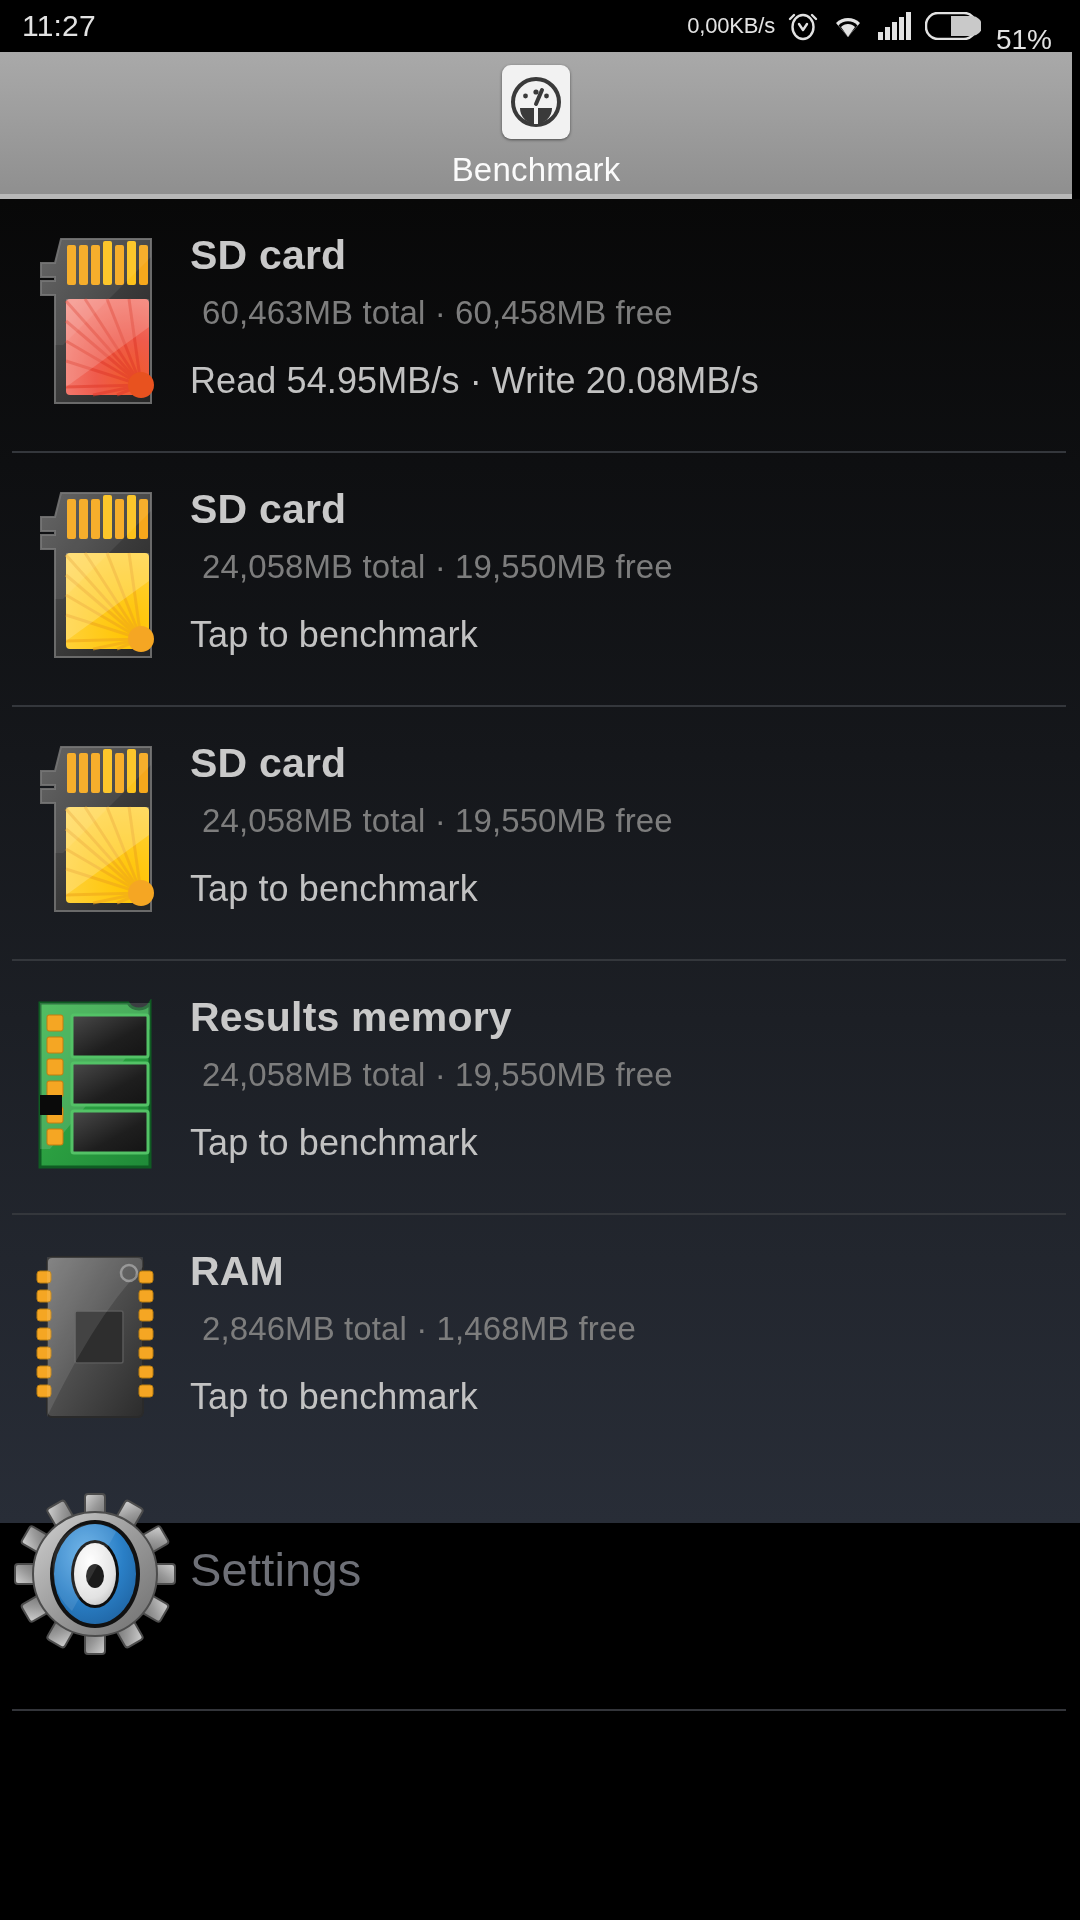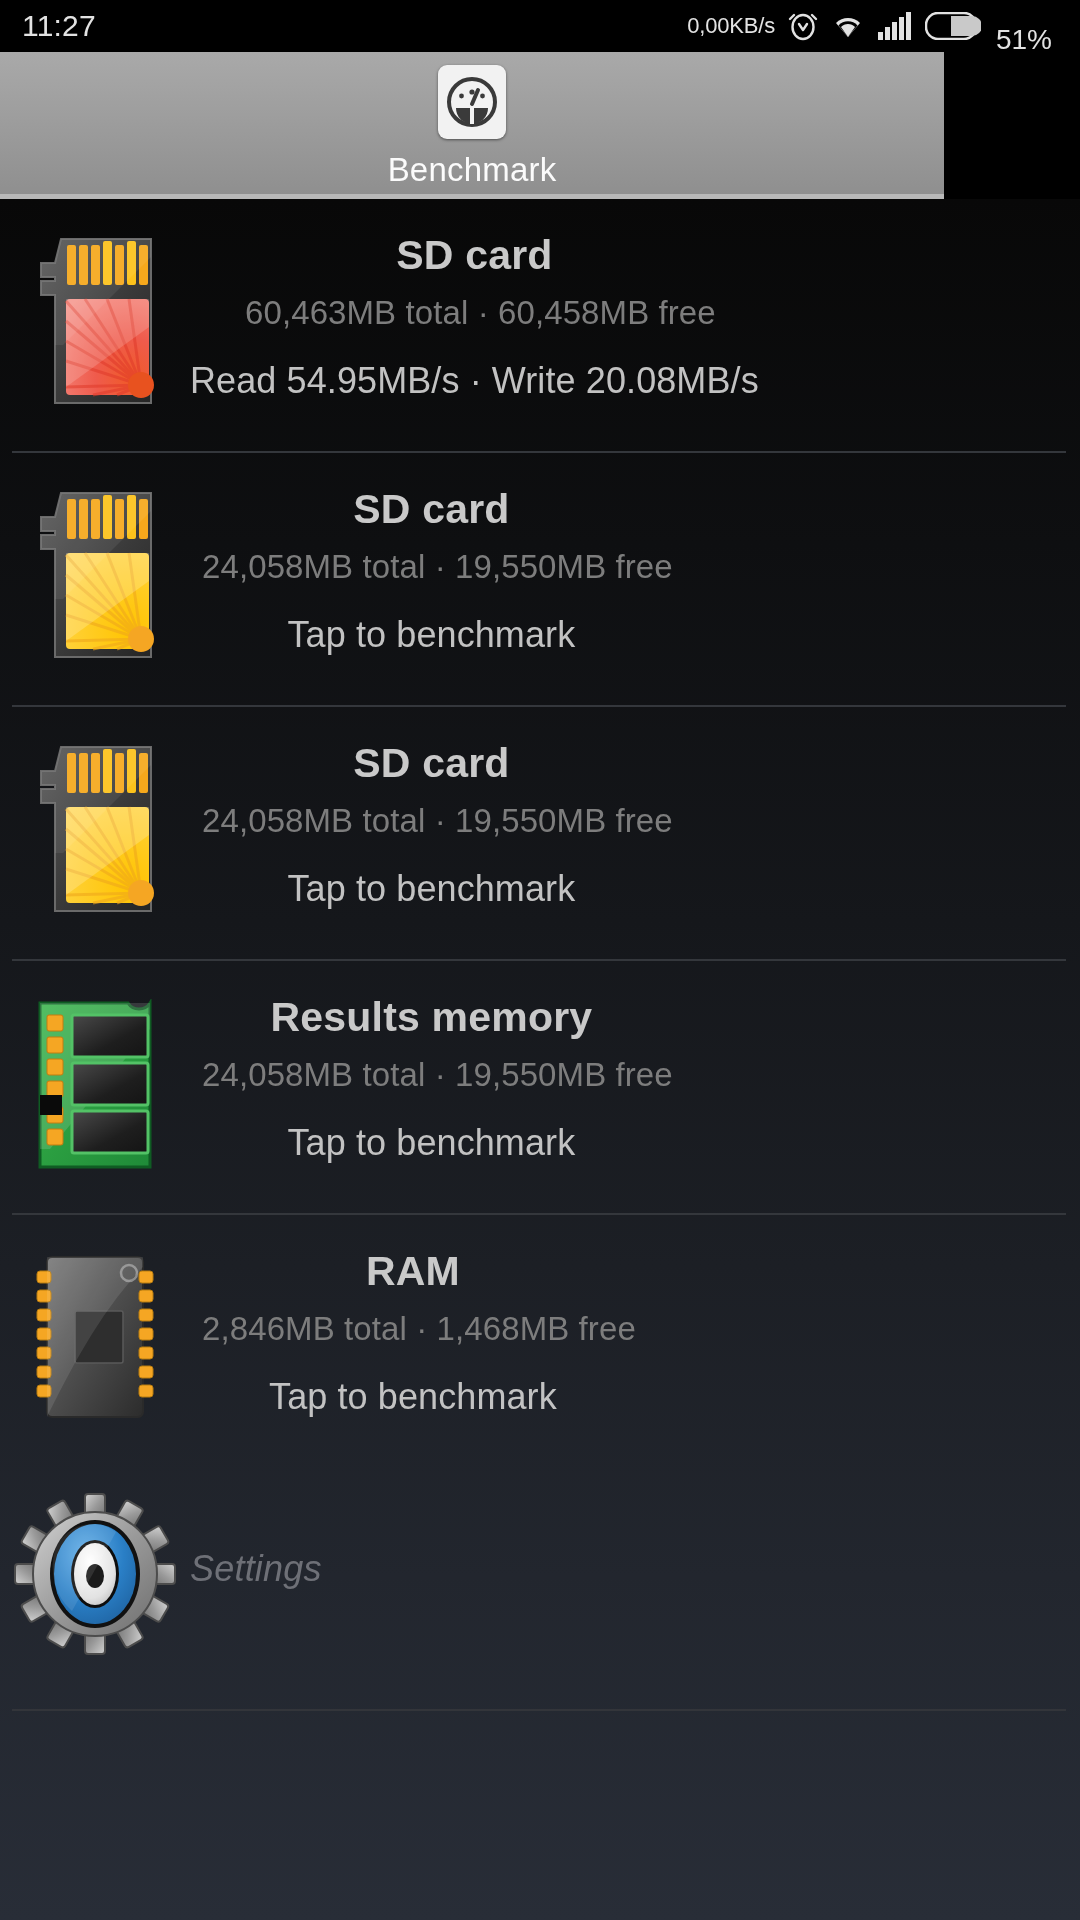--- a/index.html
+++ b/index.html
@@ -44,21 +44,21 @@
     margin-left: 2px;
     margin-top: 28px;
   }
   .sb-ico { display: block; }
 
   
   .tabbar {
     position: relative;
     display: flex;
     height: 147px;
-    width: 944px;
+    width: 1072px;
     background: #1b1b1b;
   }
   .tab {
     flex: 1 1 0;
     position: relative;
     display: flex;
     flex-direction: column;
     align-items: center;
     justify-content: flex-start;
     padding-top: 13px;
@@ -121,29 +121,28 @@
   .phone-keys {
     position: absolute; bottom: 3px; left: 50%; transform: translateX(-50%);
     display: flex; gap: 2px;
   }
   .phone-keys span { width: 3px; height: 5px; background: #3b3b3b; display: block; }
 
   
   .list {
     position: relative;
     width: 1080px;
-    height: 1721px;
+    height: 1324px;
     background: linear-gradient(180deg,
       #080808 0%,
       #0e0f11 20%,
       #15171b 42%,
       #1c1f25 62%,
       #22262e 80%,
       #282d37 100%);
-    text-align: center;
   }
   .row {
     position: relative;
     display: flex;
     align-items: flex-start;
     padding: 28px 20px 28px 0;
     min-height: 254px;
   }
   .row-icon {
     width: 190px;
@@ -185,24 +184,23 @@
 
   
   .settings-row {
     position: relative;
     display: flex;
     align-items: center;
     min-height: 200px;
     padding: 10px 0;
   }
   .settings-label {
-    font-size: 36px;
+    font-size: 47px;
     color: #6e7077;
     letter-spacing: 0.2px;
-    font-style: italic;
   }
   .tail { position: relative; height: 200px; }
   .tail .divider { bottom: auto; top: 40px; background: #33353a; }
 
   .sd-wrap { position: relative; width: 124px; height: 170px; }
   .ram-wrap { position: relative; width: 124px; height: 168px; }
   .chip-wrap { position: relative; width: 118px; height: 172px; }
   .gear-wrap { position: relative; width: 166px; height: 166px; }
 </style>
 </head>

